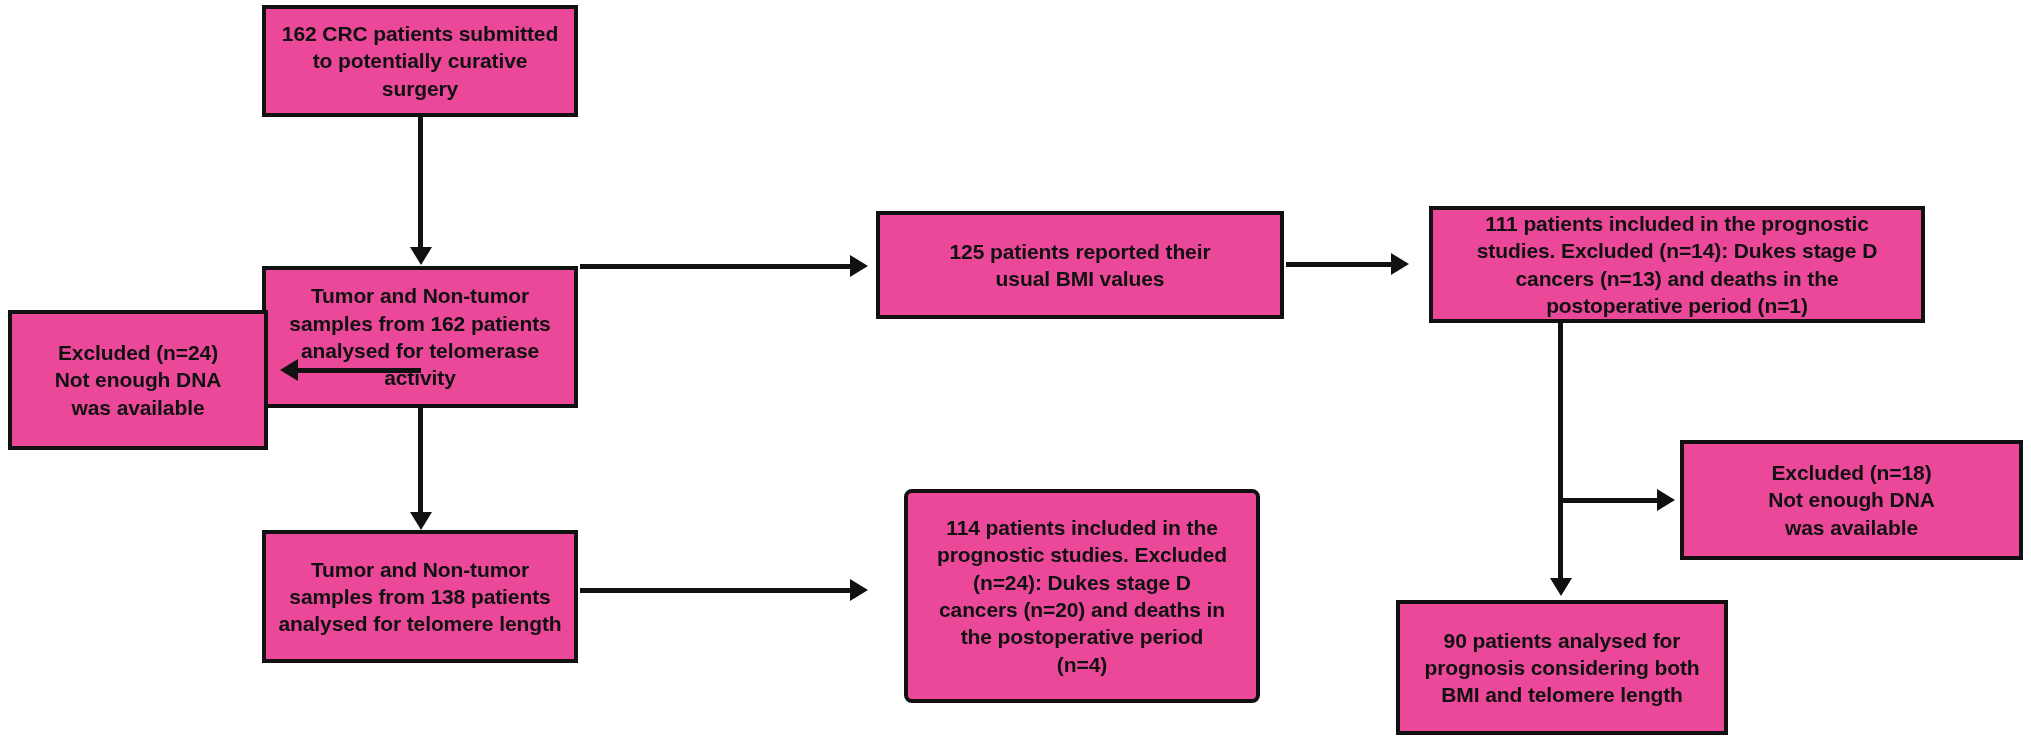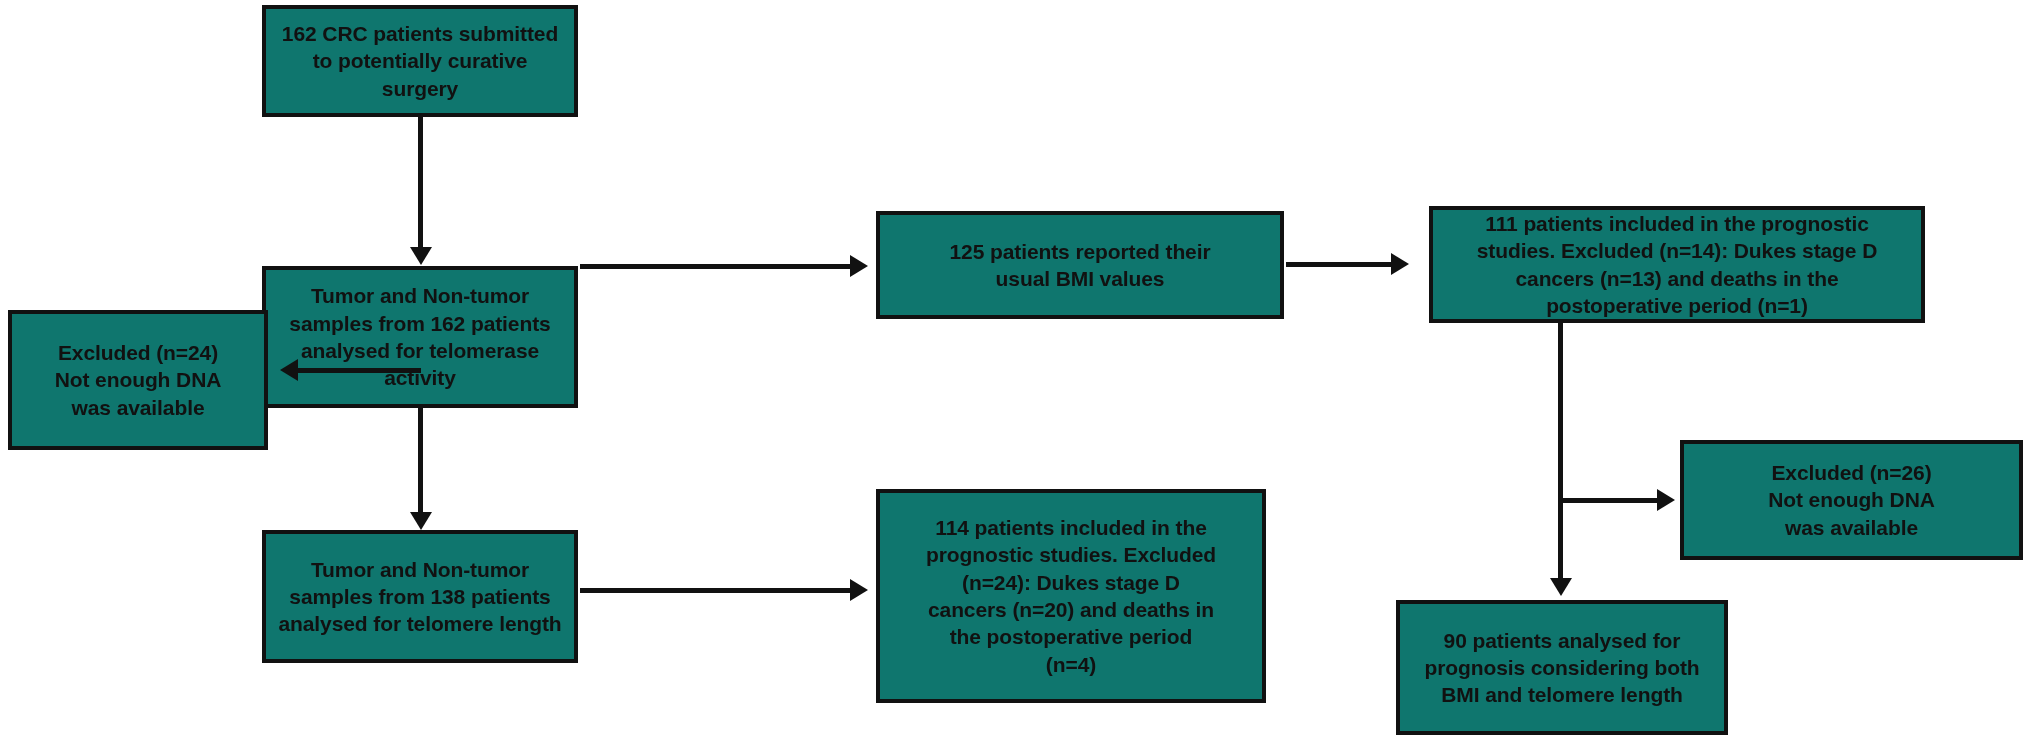--- a/index.html
+++ b/index.html
@@ -12,21 +12,21 @@
     position: relative;
     width: 2031px;
     height: 752px;
     background: #ffffff;
     font-family: "Liberation Sans", sans-serif;
     overflow: hidden;
   }
   .node {
     position: absolute;
     box-sizing: border-box;
-    background: #0f766e;
+    background: #ec4899;
     border: 4px solid #111111;
     display: flex;
     align-items: center;
     justify-content: center;
     text-align: center;
     color: #111111;
     font-weight: bold;
     font-size: 21px;
     line-height: 1.30;
     letter-spacing: -0.1px;
@@ -116,37 +116,37 @@
 
   <div class="node" style="left:262px; top:530px; width:316px; height:133px;">
     <span class="txt">Tumor and Non-tumor
 samples from 138 patients
 analysed for telomere length</span>
   </div>
 
   <div class="edge edge-h" style="left:580px; top:588px; width:270px;"></div>
   <div class="arrowhead arrow-right" style="left:850px; top:579px;"></div>
 
-  <div class="node" style="left:876px; top:489px; width:390px; height:214px;">
+  <div class="node" style="left:904px; top:489px; width:356px; height:214px;border-radius:8px;">
     <span class="txt">114 patients included in the
 prognostic studies. Excluded
 (n=24): Dukes stage D
 cancers (n=20) and deaths in
 the postoperative period
 (n=4)</span>
   </div>
 
   <div class="edge edge-v" style="left:1558px; top:323px; height:258px;"></div>
   <div class="arrowhead arrow-down" style="left:1550px; top:578px;"></div>
 
   <div class="edge edge-h" style="left:1562px; top:498px; width:95px;"></div>
   <div class="arrowhead arrow-right" style="left:1657px; top:489px;"></div>
 
   <div class="node" style="left:1680px; top:440px; width:343px; height:120px;">
-    <span class="txt">Excluded (n=26)
+    <span class="txt">Excluded (n=18)
 Not enough DNA
 was available</span>
   </div>
 
   <div class="node" style="left:1396px; top:600px; width:332px; height:135px;">
     <span class="txt">90 patients analysed for
 prognosis considering both
 BMI and telomere length</span>
   </div>
 

